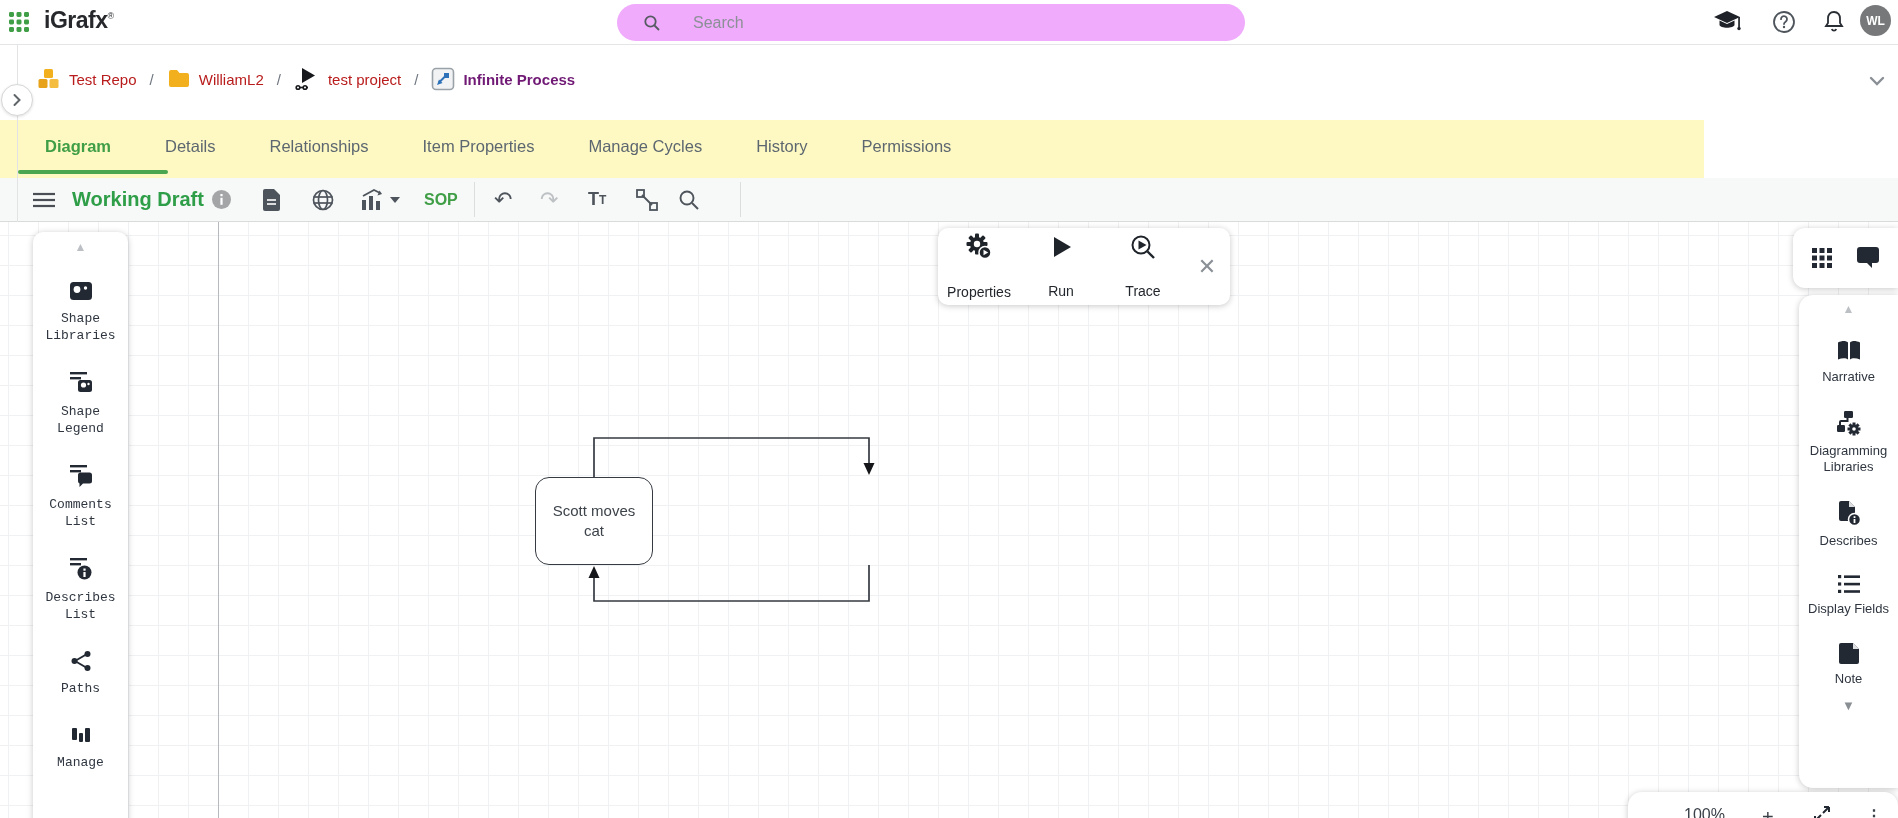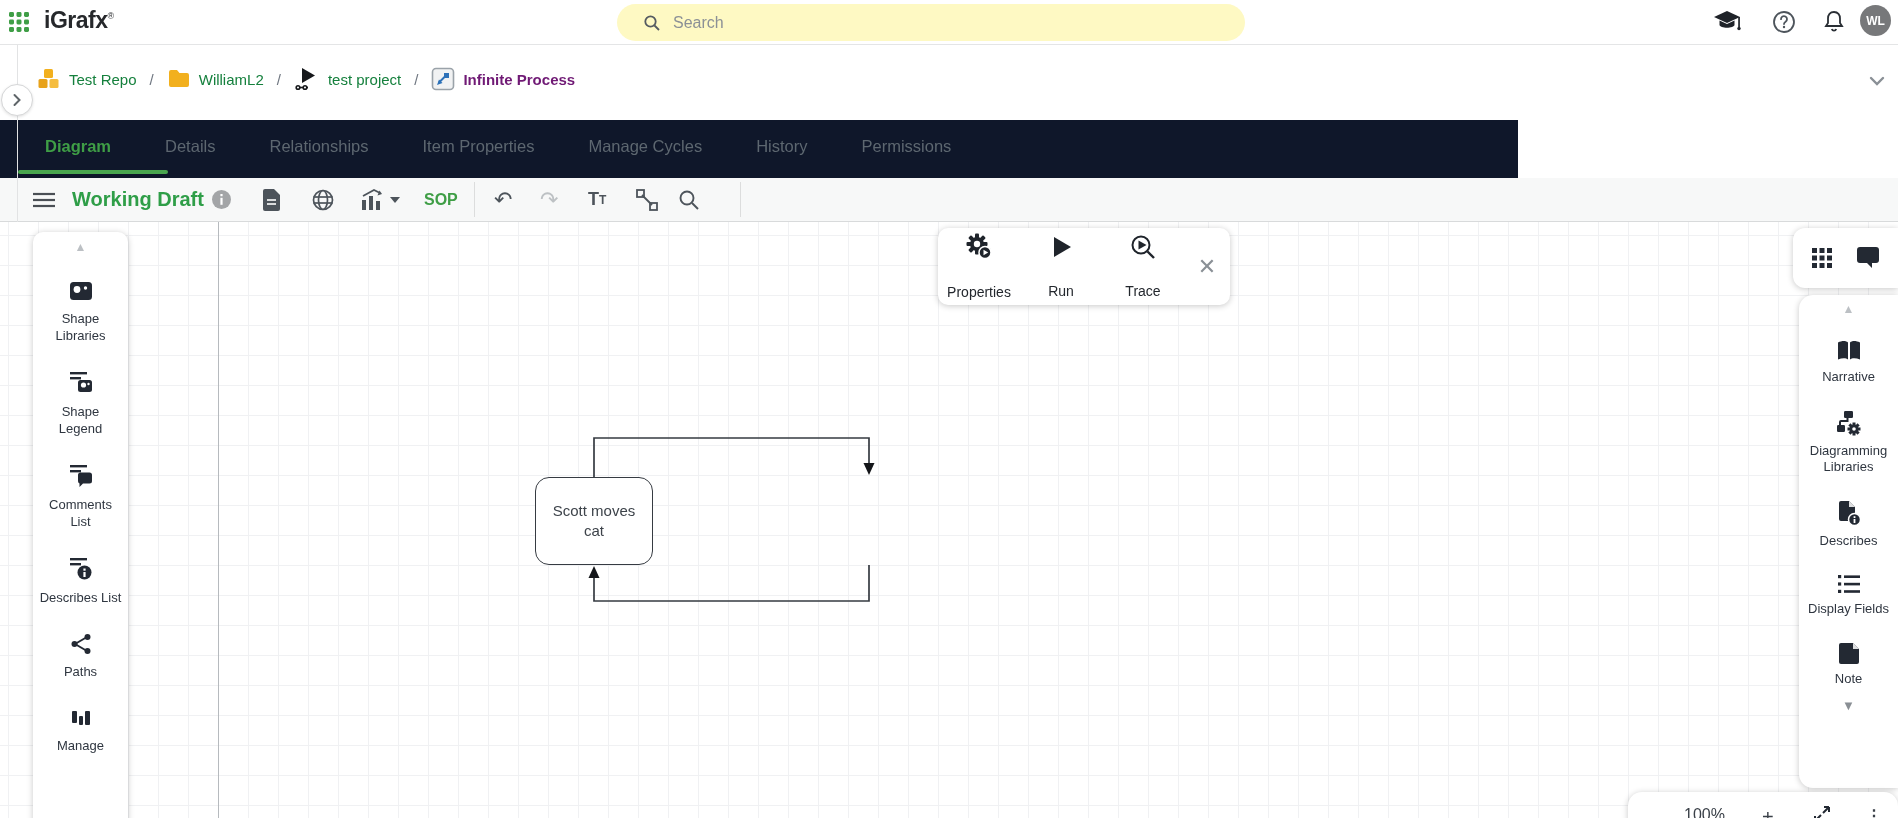--- a/index.html
+++ b/index.html
@@ -6,44 +6,44 @@
   html,body { width:1898px; height:818px; overflow:hidden; background:#fff;
     font-family:"Liberation Sans", sans-serif; color:#3a4048; }
   svg { display:block; }
 
   
   .topbar { position:absolute; left:0; top:0; width:1898px; height:45px; background:#fff;
     border-bottom:1px solid #e4e5e6; z-index:30; }
   .launcher { position:absolute; left:8px; top:11px; width:22px; height:22px; cursor:pointer; }
   .logo { position:absolute; left:44px; top:7px; font-size:23px; font-weight:700; color:#26282b; letter-spacing:-0.5px; }
   .logo sup { font-size:9px; font-weight:400; }
-  .search-pill { position:absolute; left:617px; top:4px; width:628px; height:37px; background:#fef9c3;
-    border-radius:19px; display:flex; align-items:center; padding-left:26px; }
+  .search-pill { position:absolute; left:617px; top:4px; width:628px; height:37px; background:#f0abfc;
+    border-radius:19px; display:flex; align-items:center; padding-left:26px;gap:20px; }
   .search-pill input { border:none; outline:none; background:transparent; font-size:16px; color:#555;
     margin-left:12px; width:520px; font-family:"Liberation Sans",sans-serif; }
   .search-pill input::placeholder { color:#8b9096; }
   .tb-ico { position:absolute; top:8px; cursor:pointer; }
   .avatar { position:absolute; left:1860px; top:5px; width:31px; height:31px; border-radius:50%;
     background:#77787a; color:#fff; font-size:12px; font-weight:700; display:flex; align-items:center; justify-content:center; cursor:pointer; }
 
   
   .crumb-row { position:absolute; left:0; top:45px; width:1898px; height:75px; background:#fff; z-index:20; }
   .crumbs { position:absolute; left:37px; top:22px; display:flex; align-items:center; font-size:15px; }
   .crumb { display:flex; align-items:center; gap:8px; cursor:pointer; }
-  .crumb .lbl { color:#15803d; }
+  .crumb .lbl { color:#b91c1c; }
   .crumb.current .lbl { color:#701a75; font-weight:700; cursor:default; }
   .crumb-sep { color:#6f7680; margin:0 13px; }
   .crumb-collapse { position:absolute; right:12px; top:30px; color:#8a9096; cursor:pointer; }
   .rail { position:absolute; left:17px; top:45px; width:1px; height:177px; background:#e2e3e4; z-index:21; }
   .collapse-btn { position:absolute; left:1px; top:84px; width:32px; height:32px; border-radius:50%;
     background:#fff; border:1px solid #d6d7d8; box-shadow:0 1px 3px rgba(0,0,0,.12); z-index:25;
     display:flex; align-items:center; justify-content:center; color:#5f6569; font-size:18px; cursor:pointer; }
 
   
-  .tabs-row { position:absolute; left:0; top:120px; width:1518px; height:58px; background:#0f172a; z-index:20; }
+  .tabs-row { position:absolute; left:0; top:120px; width:1704px; height:58px; background:#fef9c3; z-index:20; }
   .tabs { display:flex; padding-left:18px; padding-top:17px; }
   .tab { padding:0 27px; font-size:16.5px; color:#5d6770; cursor:pointer; white-space:nowrap; }
   .tab.active { color:#3f9e46; font-weight:700; }
   .tab-underline { position:absolute; left:18px; top:50px; width:150px; height:4px; background:#4aa64f; border-radius:2px; }
 
   
   .toolbar { position:absolute; left:0; top:178px; width:1898px; height:44px; background:#f7f8f8;
     border-bottom:1px solid #d8dadb; z-index:20; }
   .toolbar .tbi { position:absolute; top:0; height:43px; display:flex; align-items:center; cursor:pointer; }
   .wd-label { font-size:20px; font-weight:700; color:#2f9e48; }
@@ -65,21 +65,21 @@
   .shape { position:absolute; background:#fff; border:1.6px solid #363b42; border-radius:14px;
     display:flex; align-items:center; justify-content:center; text-align:center; font-size:15px;
     color:#3d434a; padding:8px 12px; line-height:20px; cursor:pointer; }
 
   
   .panel { background:#fff; box-shadow:0 1px 6px rgba(0,0,0,.22); border-radius:10px; position:absolute; z-index:10; }
   .left-panel { left:33px; top:232px; width:95px; height:600px; border-radius:10px;
     display:flex; flex-direction:column; align-items:center; }
   .lp-scroll { margin-top:9px; color:#bcc0c4; font-size:12px; line-height:1; }
   .lp-item { margin-top:27px; display:flex; flex-direction:column; align-items:center; cursor:pointer; }
-  .lp-item .lbl { margin-top:8px; font-size:13px; line-height:17px; color:#2f3640; text-align:center; width:84px; }
+  .lp-item .lbl { margin-top:8px; font-size:13px; line-height:17px; color:#2f3640; text-align:center; width:84px;font-family:Liberation Mono, monospace; }
 
   .float-tools { left:938px; top:228px; width:292px; height:77px; border-radius:10px;
     display:flex; align-items:center; }
   .ft-action { width:82px; display:flex; flex-direction:column; align-items:center; cursor:pointer; }
   .ft-action .lbl { margin-top:23px; font-size:14px; color:#23272d; }
   .ft-close { width:46px; display:flex; align-items:center; justify-content:center; font-size:22px;
     color:#8a9096; cursor:pointer; }
 
   .right-mini { left:1793px; top:228px; width:105px; height:60px; border-radius:12px 0 0 12px;
     display:flex; align-items:center; justify-content:center; gap:22px; }

